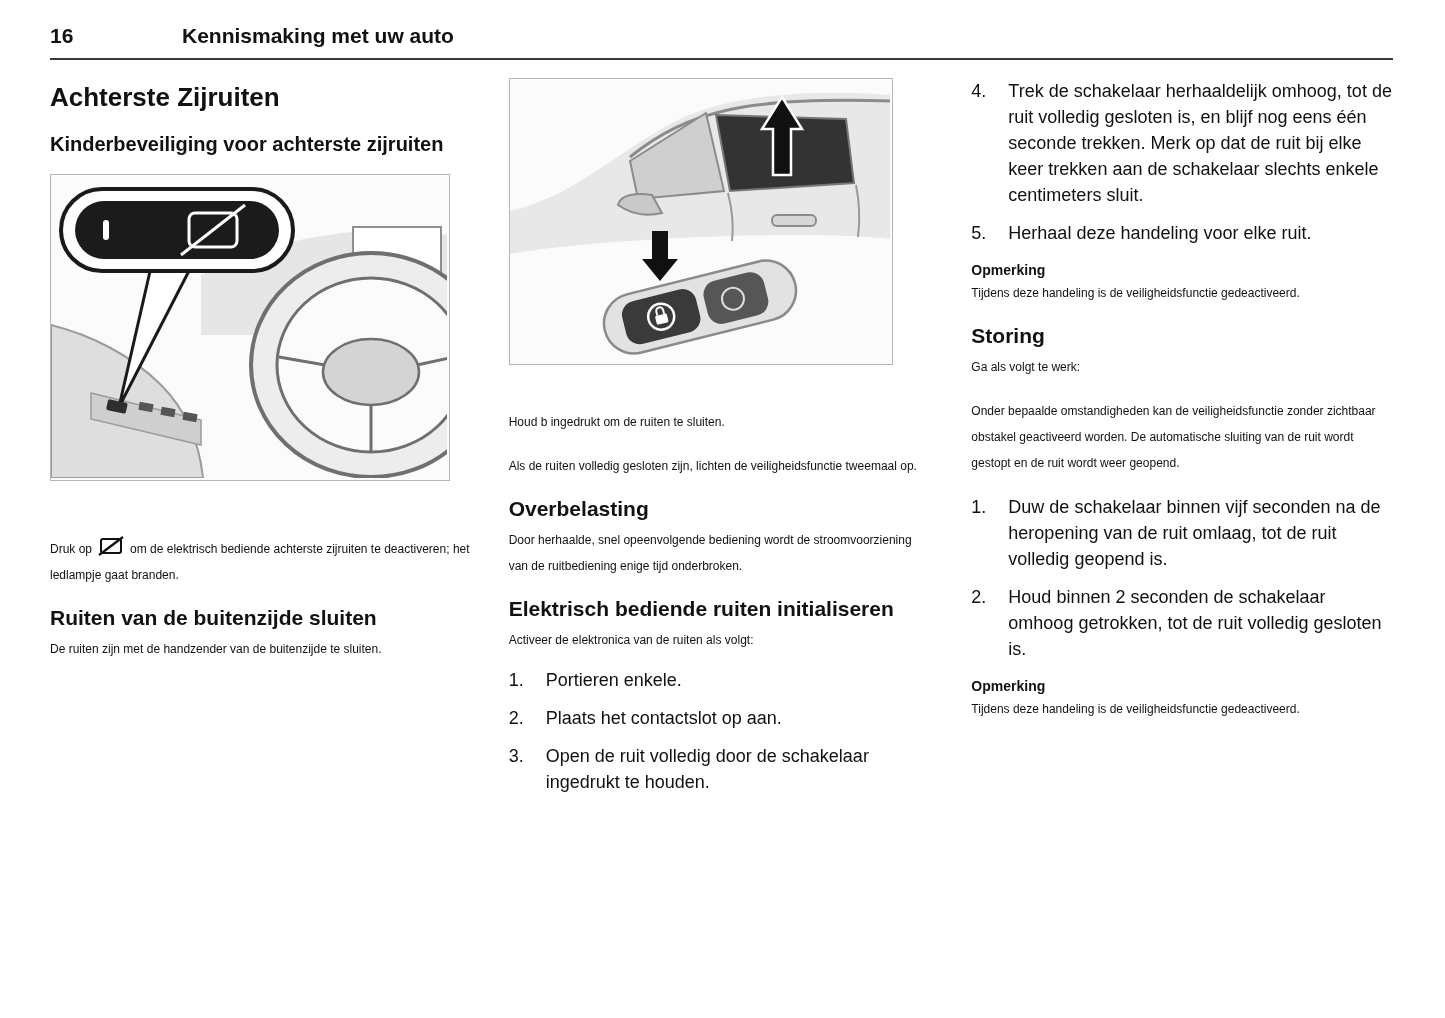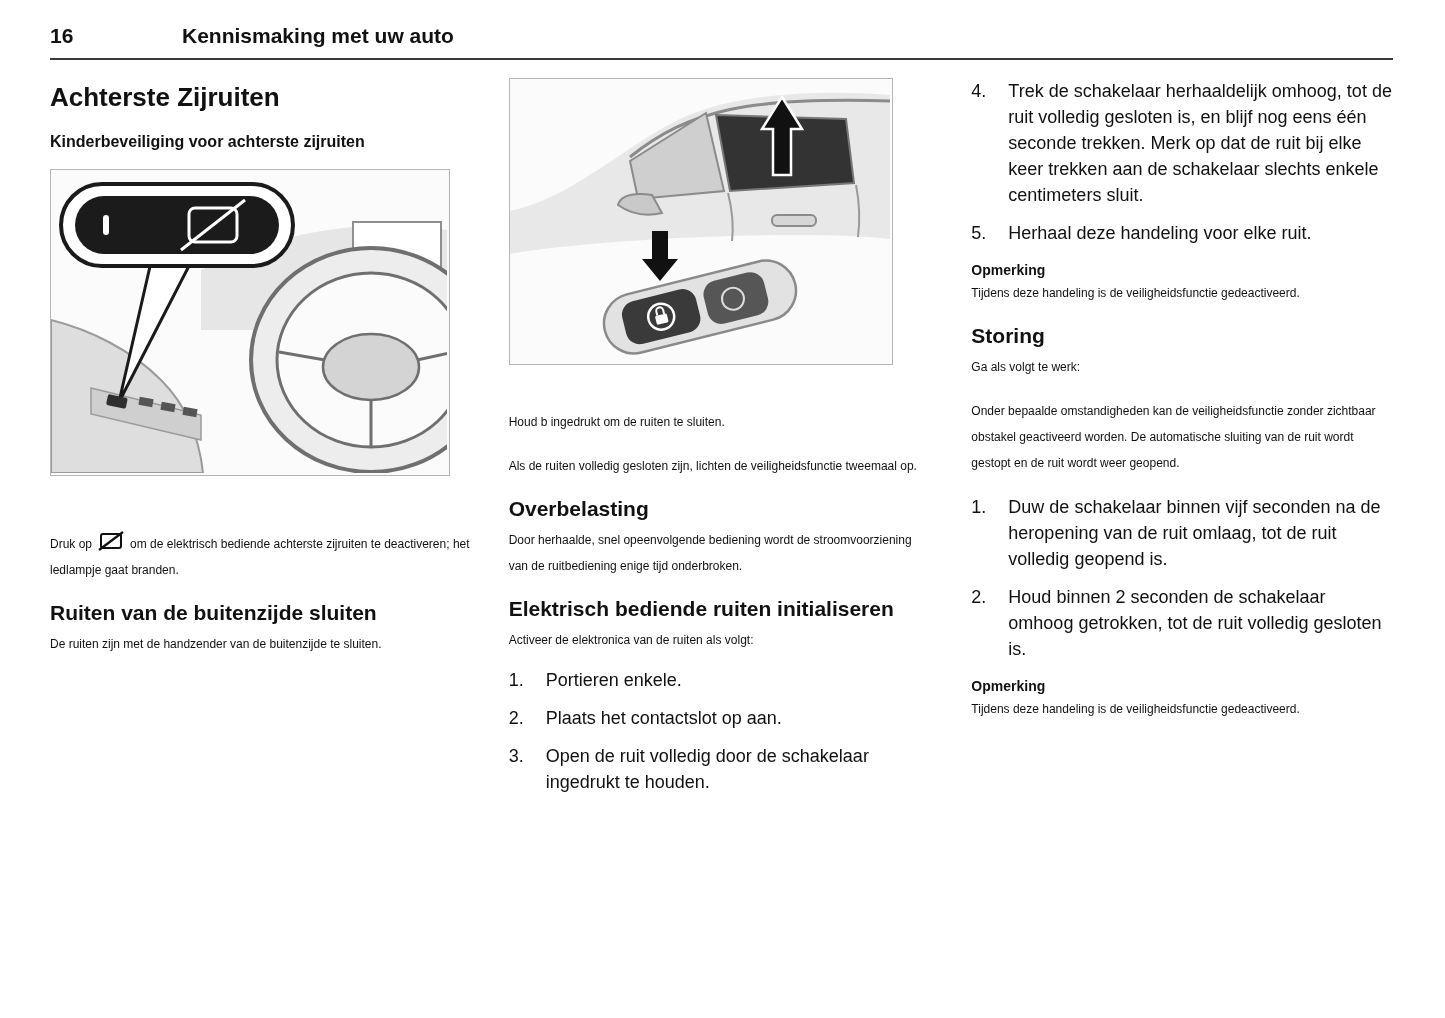--- a/index.html
+++ b/index.html
@@ -20,21 +20,21 @@
   .hdr .pnum { font-size: 21px; font-weight: 700; width: 132px; }
   .hdr .ptitle { font-size: 21px; font-weight: 700; margin: 0; }
   .cols { display: flex; margin-top: 18px; align-items: flex-start; }
   .col { flex: 1 1 0; min-width: 0; }
   .col-left  { padding-right: 16px; }
   .col-mid   { padding: 0 20px; }
   .col-right { padding-left: 20px; }
   .vdiv { width: 1px; background: #808080; flex: none; }
 
   .h1 { font-size: 26px; font-weight: 700; margin: 4px 0 18px; }
-  .h2 { font-size: 16px; font-weight: 700; line-height: 1.35; margin: 0 0 16px; }
+  .h2 { font-size: 20px; font-weight: 700; line-height: 1.35; margin: 0 0 16px; }
   .h3 { font-size: 21px; font-weight: 700; margin: 12px 0 6px; }
   .note-h { font-size: 14px; font-weight: 700; margin: 10px 0 2px; }
   p.body { font-size: 12px; line-height: 26px; margin: 0 0 18px; }
   p.tight { margin-bottom: 14px; }
 
   .figure {
     border: 1px solid #b5b5b5;
     background: #fbfbfb;
     margin-bottom: 46px;
     overflow: hidden;

